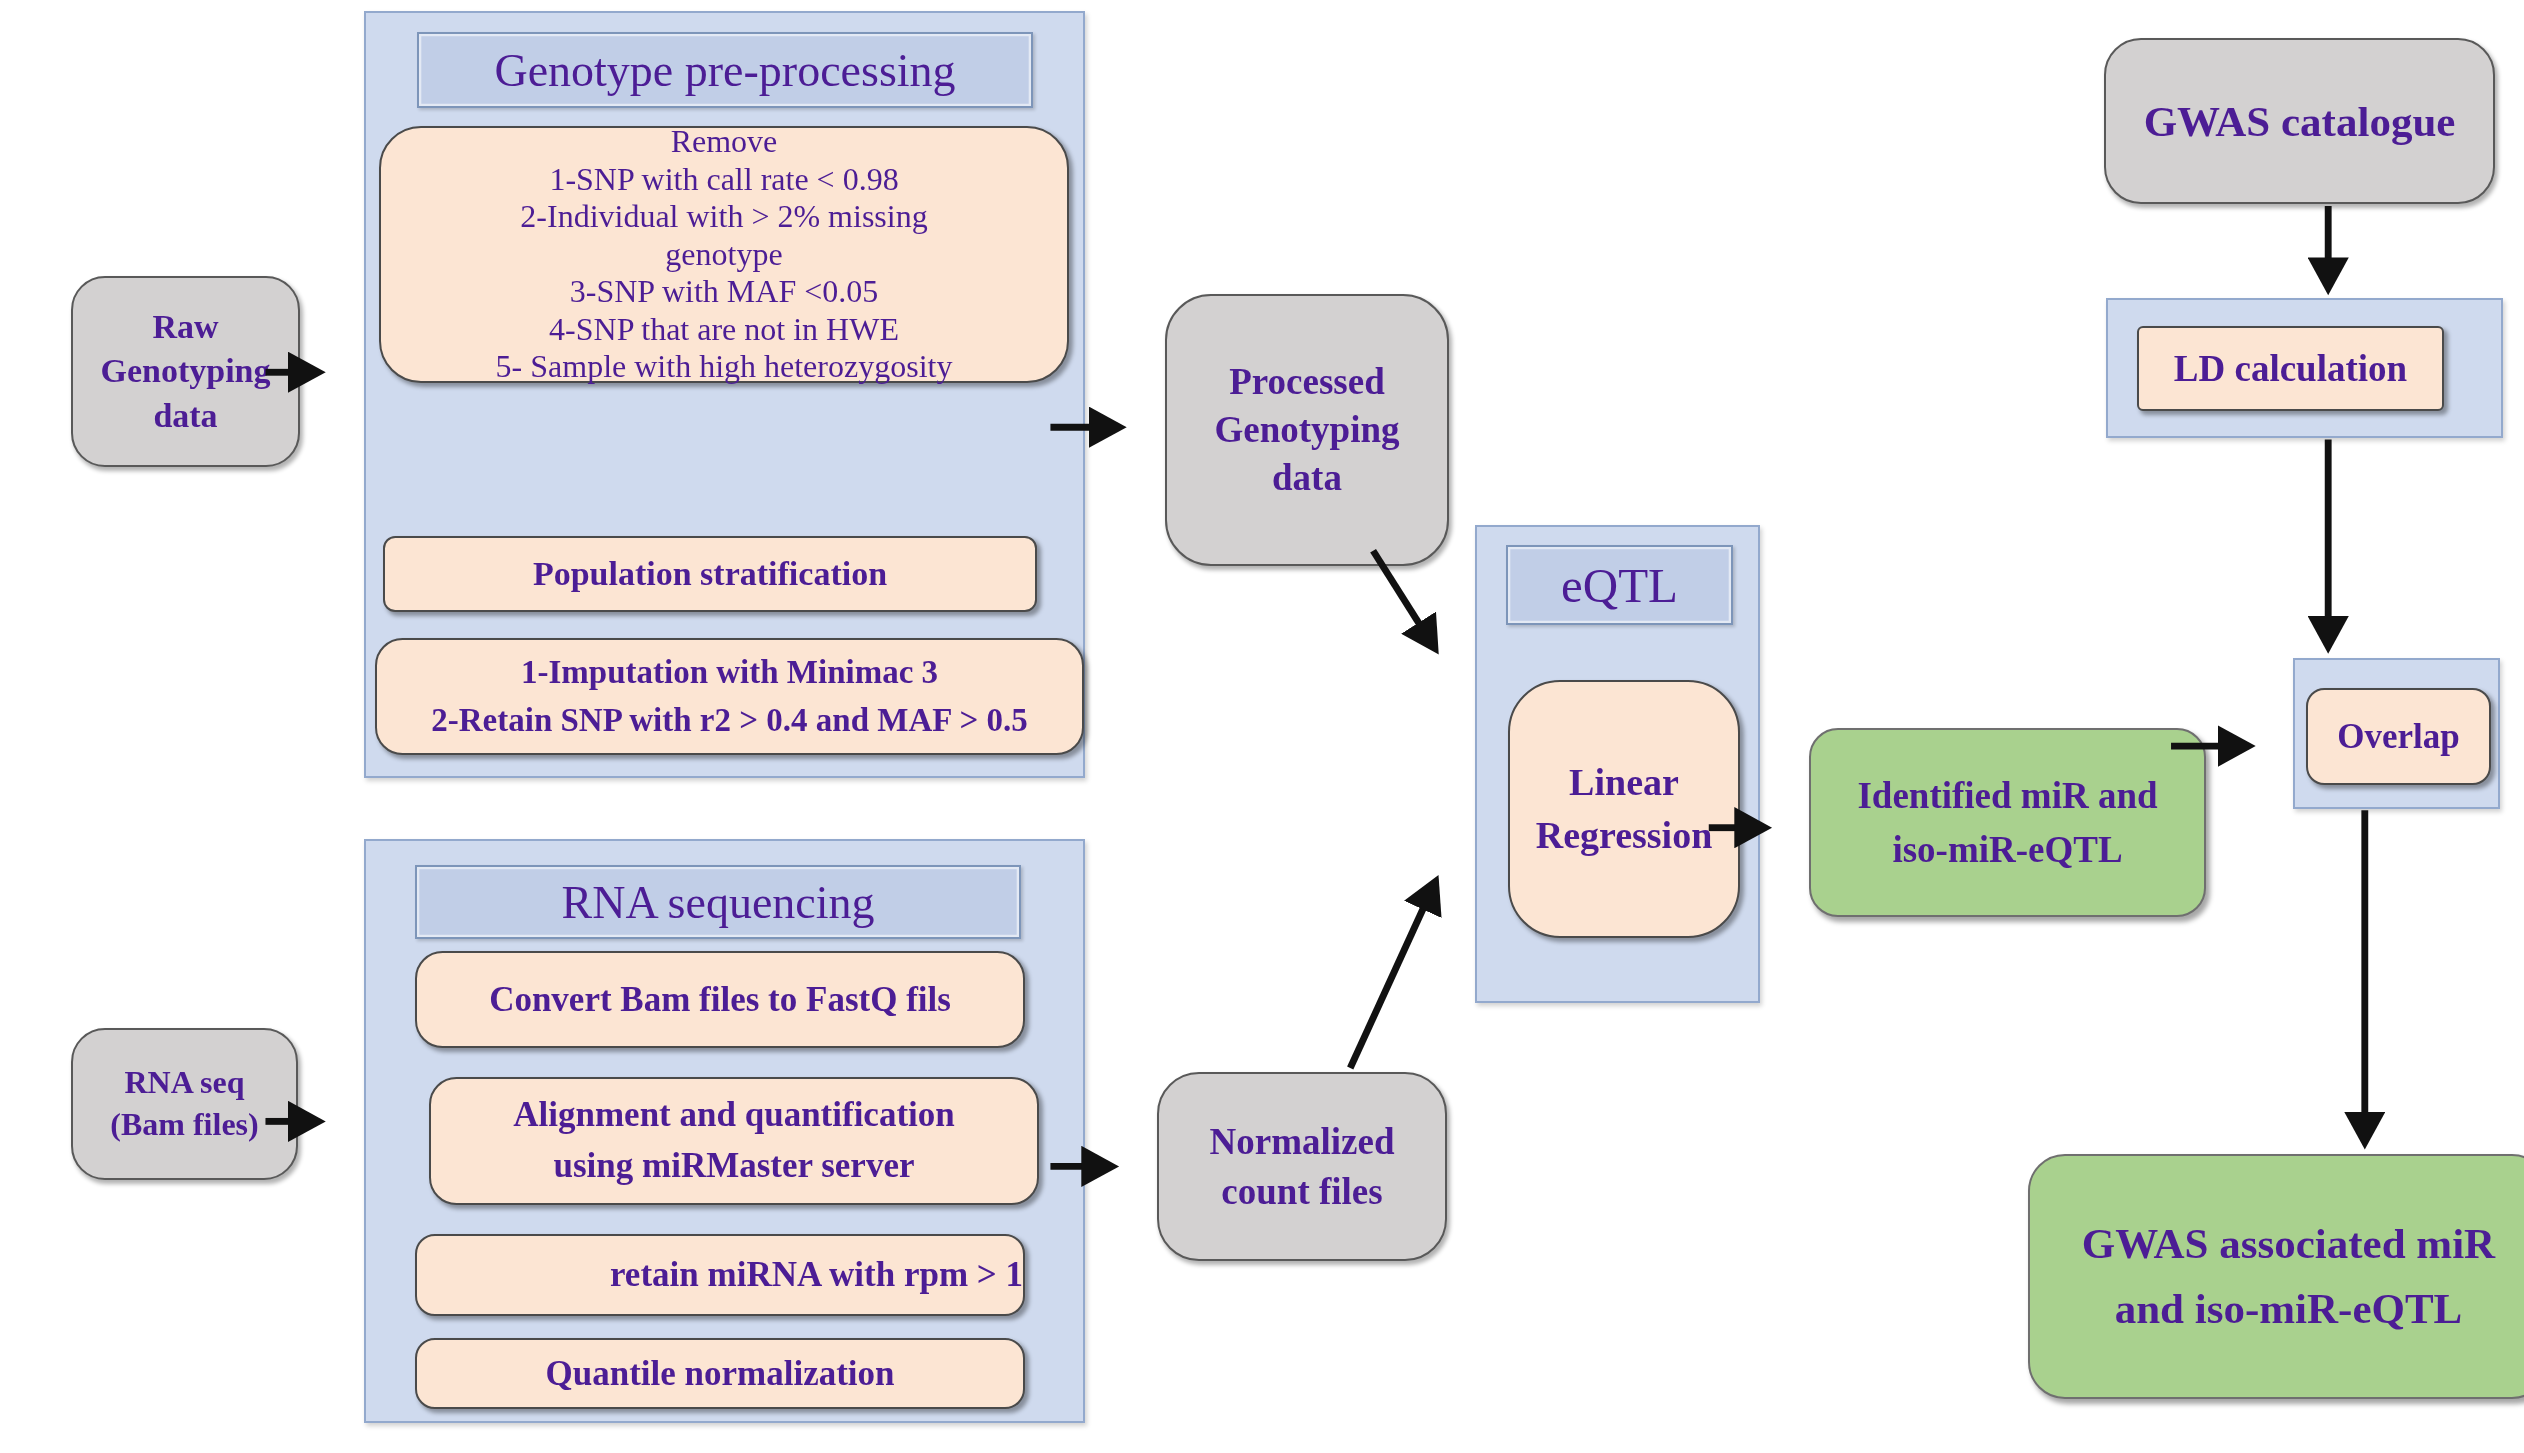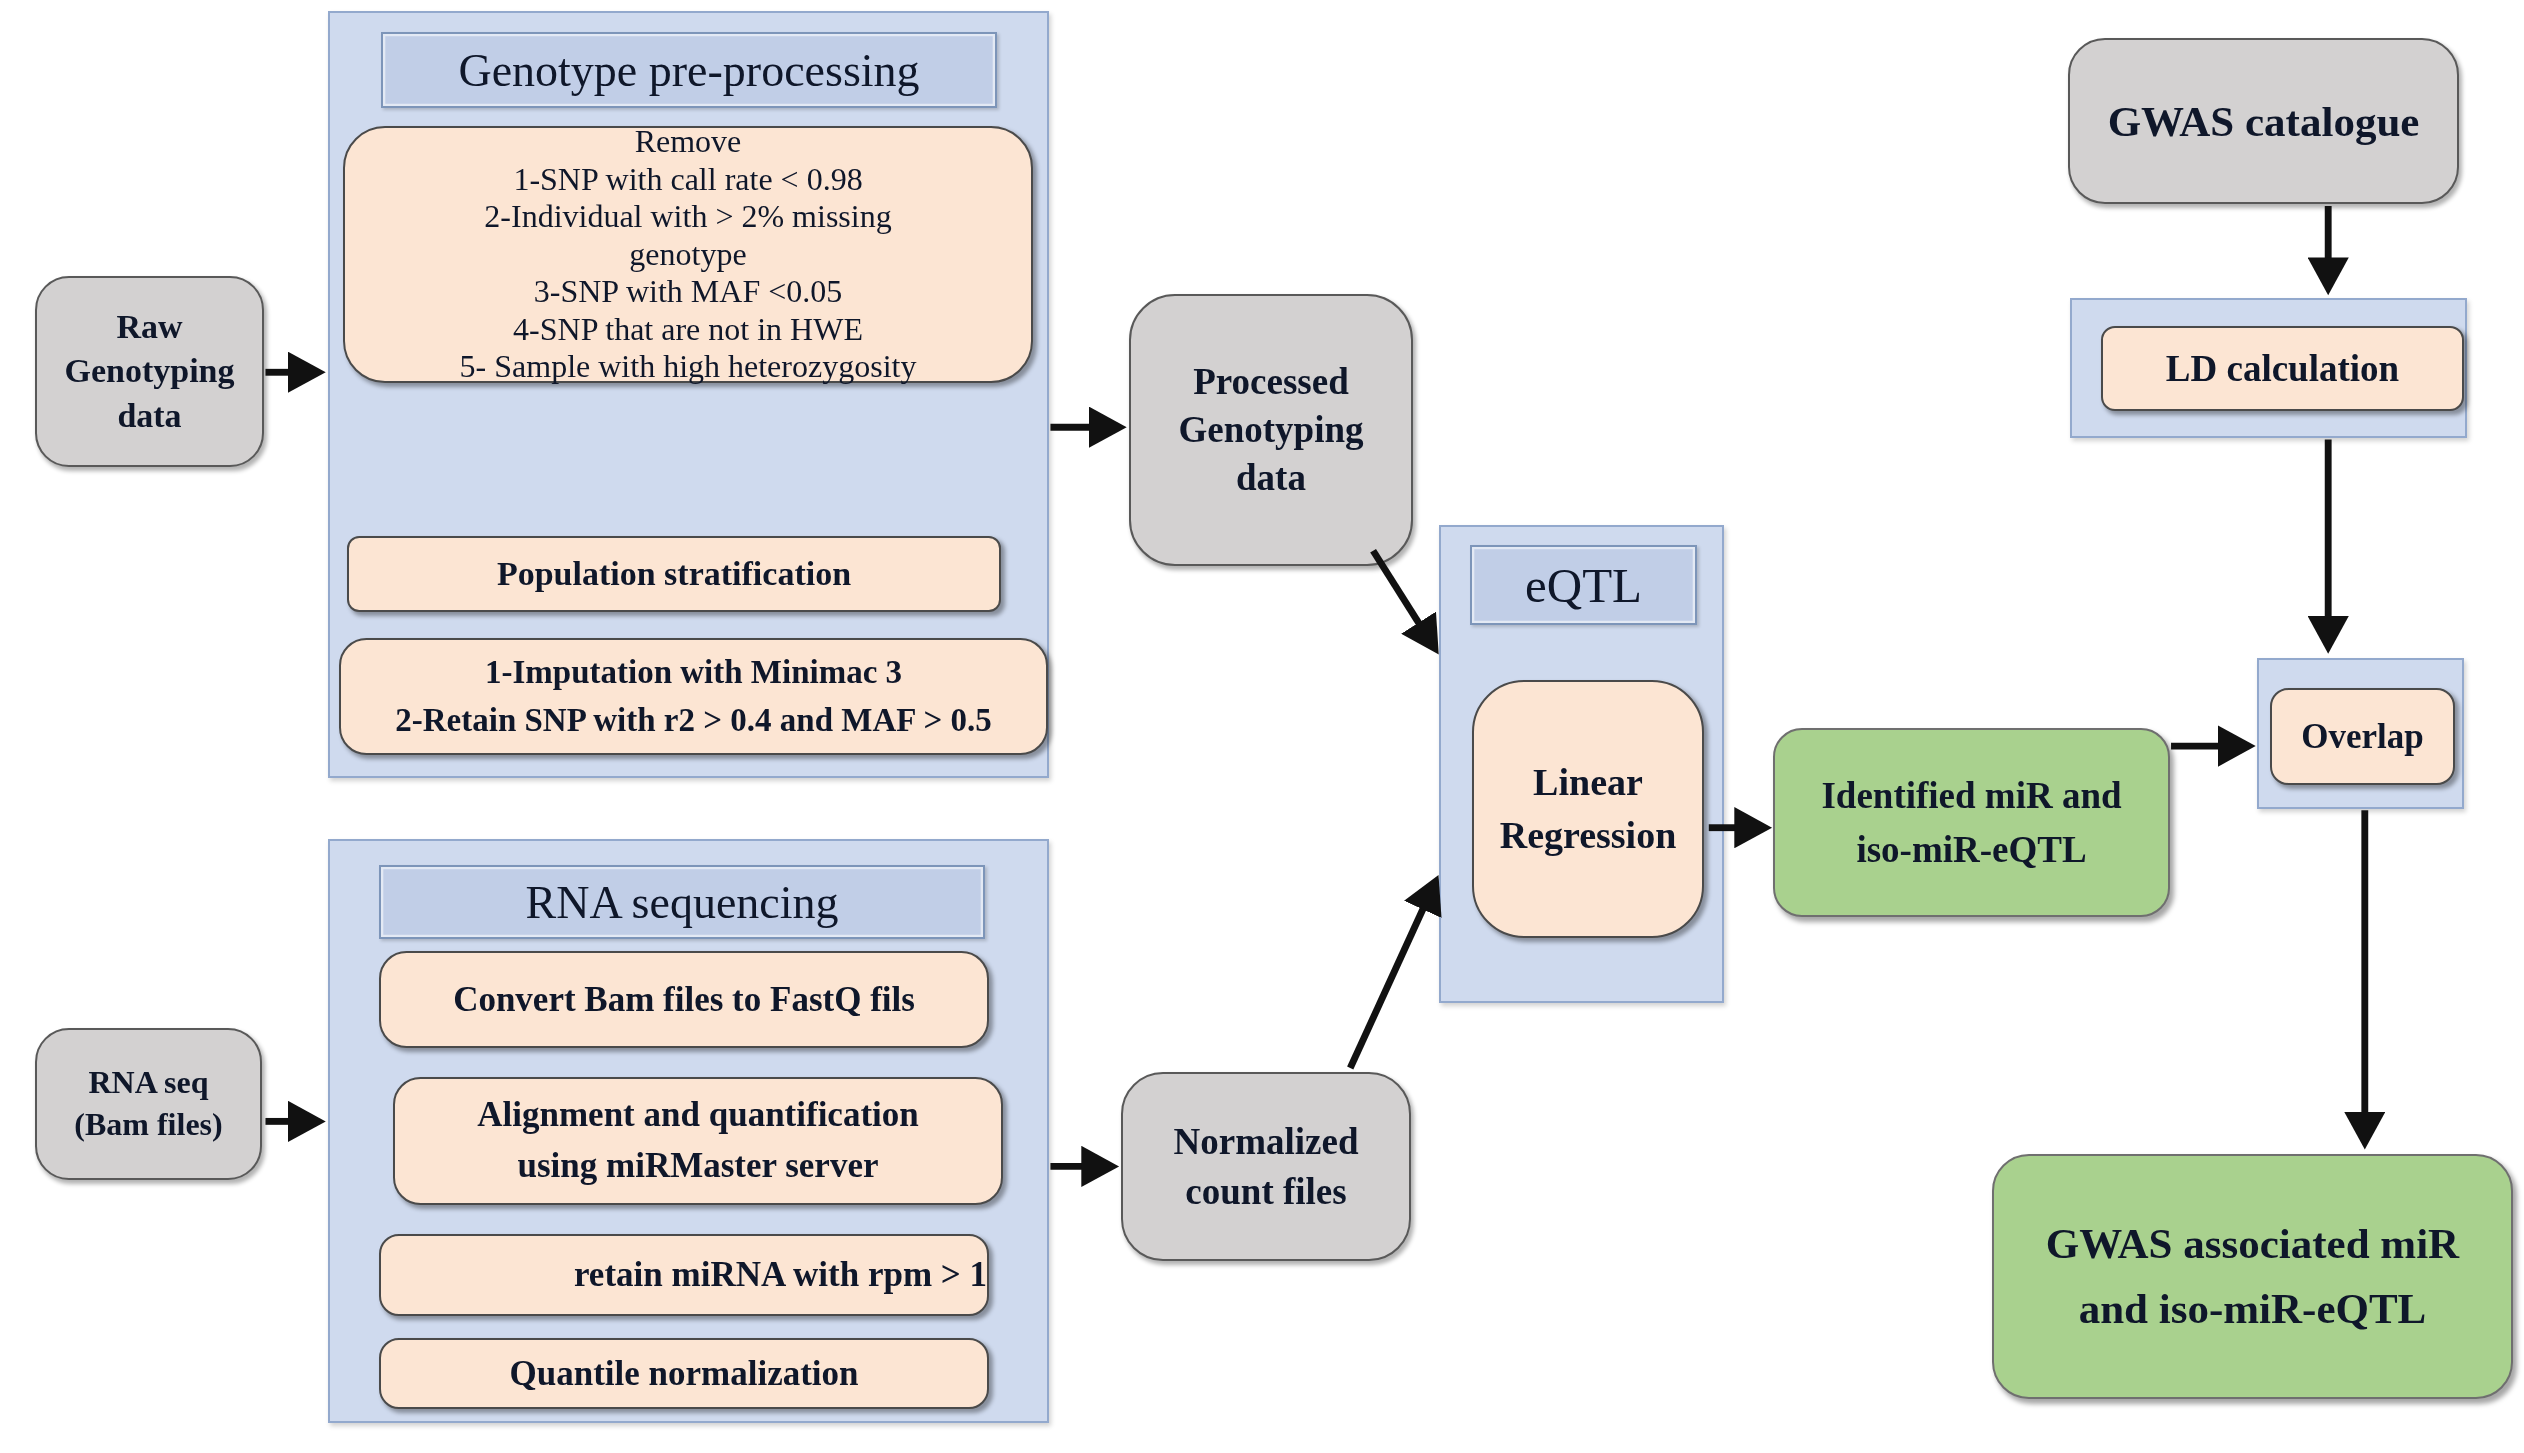--- a/index.html
+++ b/index.html
@@ -10,21 +10,22 @@
     font-family: "Liberation Serif", "DejaVu Serif", serif;
   }
   #page { position: relative; width: 2525px; height: 1454px; background: var(--page-bg, #ffffff); }
 
   .box {
     position: absolute;
     box-sizing: border-box;
     display: flex; flex-direction: column;
     align-items: center; justify-content: center;
     text-align: center;
-    color: #0f172a;
+    color: #4c1d95;
+    margin-left: 36px;
   }
   .container {
     background: var(--container-blue, #cfdaee);
     border: 2.3px solid var(--container-border, #93a9cd);
     box-shadow: 2.3px 3.1px 4.6px rgba(0,0,0,.18);
   }
   .titlebar {
     background: var(--title-blue, #c1cee7);
     border: 2.3px solid var(--title-border, #7d95b9);
     box-shadow: inset 0 0 0 2.3px rgba(255,255,255,.55), 1.5px 2.3px 3.1px rgba(0,0,0,.18);
@@ -101,21 +102,21 @@
   <div class="box peach bold" style="left:1472px; top:680px; width:232px; height:258px; border-radius:52px; font-size:38px; line-height:1.4;">
     <div>Linear</div>
     <div>Regression</div>
   </div>
 
   <div class="box gray" style="left:2068px; top:38px; width:391px; height:166px; border-radius:37px; font-size:43px;">
     <div>GWAS catalogue</div>
   </div>
 
   <div class="box container" style="left:2070px; top:298px; width:397px; height:140px;"></div>
-  <div class="box peach bold" style="left:2101px; top:326px; width:363px; height:85px; border-radius:14px; font-size:37px;text-align:center;">
+  <div class="box peach bold" style="left:2101px; top:326px; width:307px; height:85px; border-radius:6px; font-size:37px;text-align:center;">
     <div>LD calculation</div>
   </div>
 
   <div class="box container" style="left:2257px; top:658px; width:207px; height:151px;"></div>
   <div class="box peach bold" style="left:2270px; top:688px; width:185px; height:97px; border-radius:18.3px; font-size:35px;">
     <div>Overlap</div>
   </div>
 
   <div class="box green" style="left:1992px; top:1154px; width:521px; height:245px; border-radius:37px; font-size:43px; line-height:1.5;">
     <div>GWAS associated miR</div>

